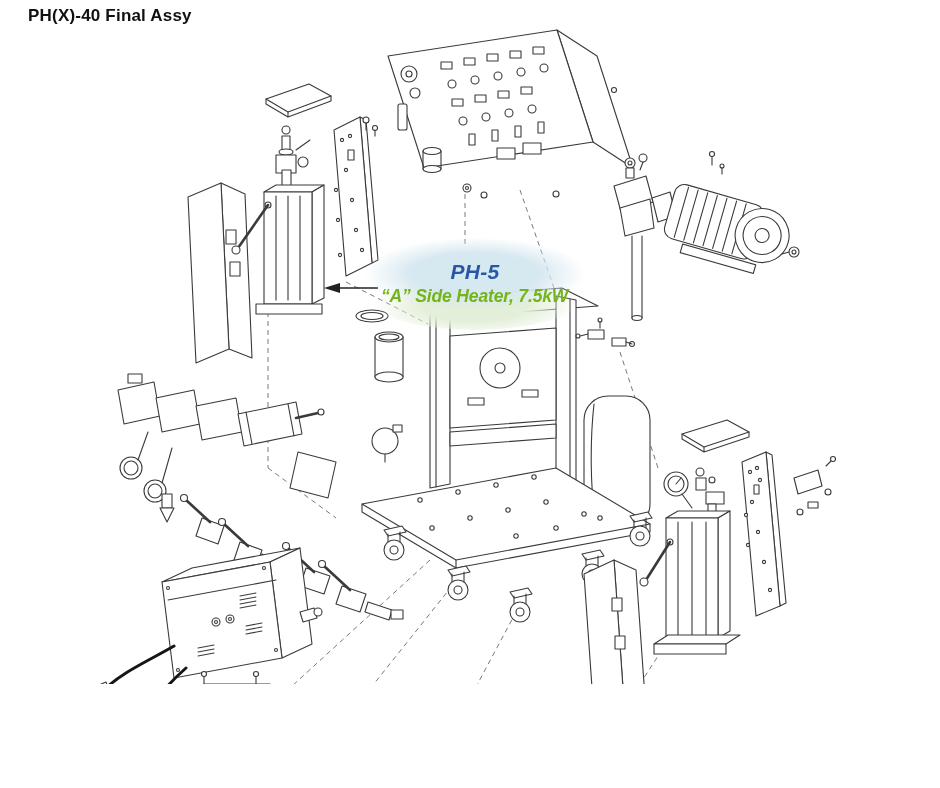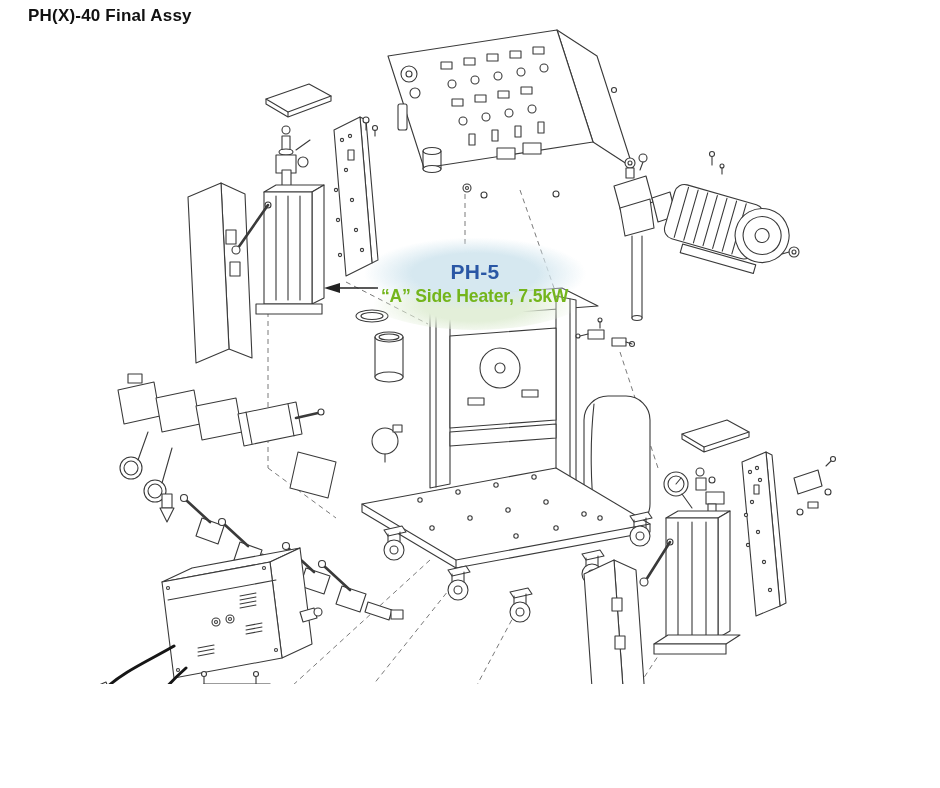--- a/index.html
+++ b/index.html
@@ -15,21 +15,21 @@
   .dash{stroke:var(--dash-color,#7a7a7a);stroke-width:1;stroke-dasharray:5 4;fill:none;}
   .lever{stroke-width:2.6;}
   .cable{stroke:#161616;stroke-width:3;fill:none;}
   .solid{fill:#222;stroke:none;}
   
   .callout{position:absolute;left:350px;top:236px;width:250px;height:94px;
     display:flex;flex-direction:column;align-items:center;justify-content:center;gap:1px;
     background:
       radial-gradient(60% 52% at 50% 40%, var(--callout-bubble,#d6e8f0) 42%, transparent 74%),
       radial-gradient(54% 44% at 50% 74%, #e3efd9 38%, transparent 76%);
-    border-radius:50%;}
+    border-radius:50%;font-style:italic;}
   .callout-id{color:var(--callout-id,#2a57a5);font-size:21px;font-weight:800;letter-spacing:.3px;}
   .callout-desc{color:var(--callout-desc,#74b51c);font-size:18.5px;font-weight:700;
     letter-spacing:-.2px;transform:scaleX(.95);white-space:nowrap;}
 </style>
 </head>
 <body>
 
 <div class="stage">
 
   <div class="page-title">PH(X)-40 Final Assy</div>

